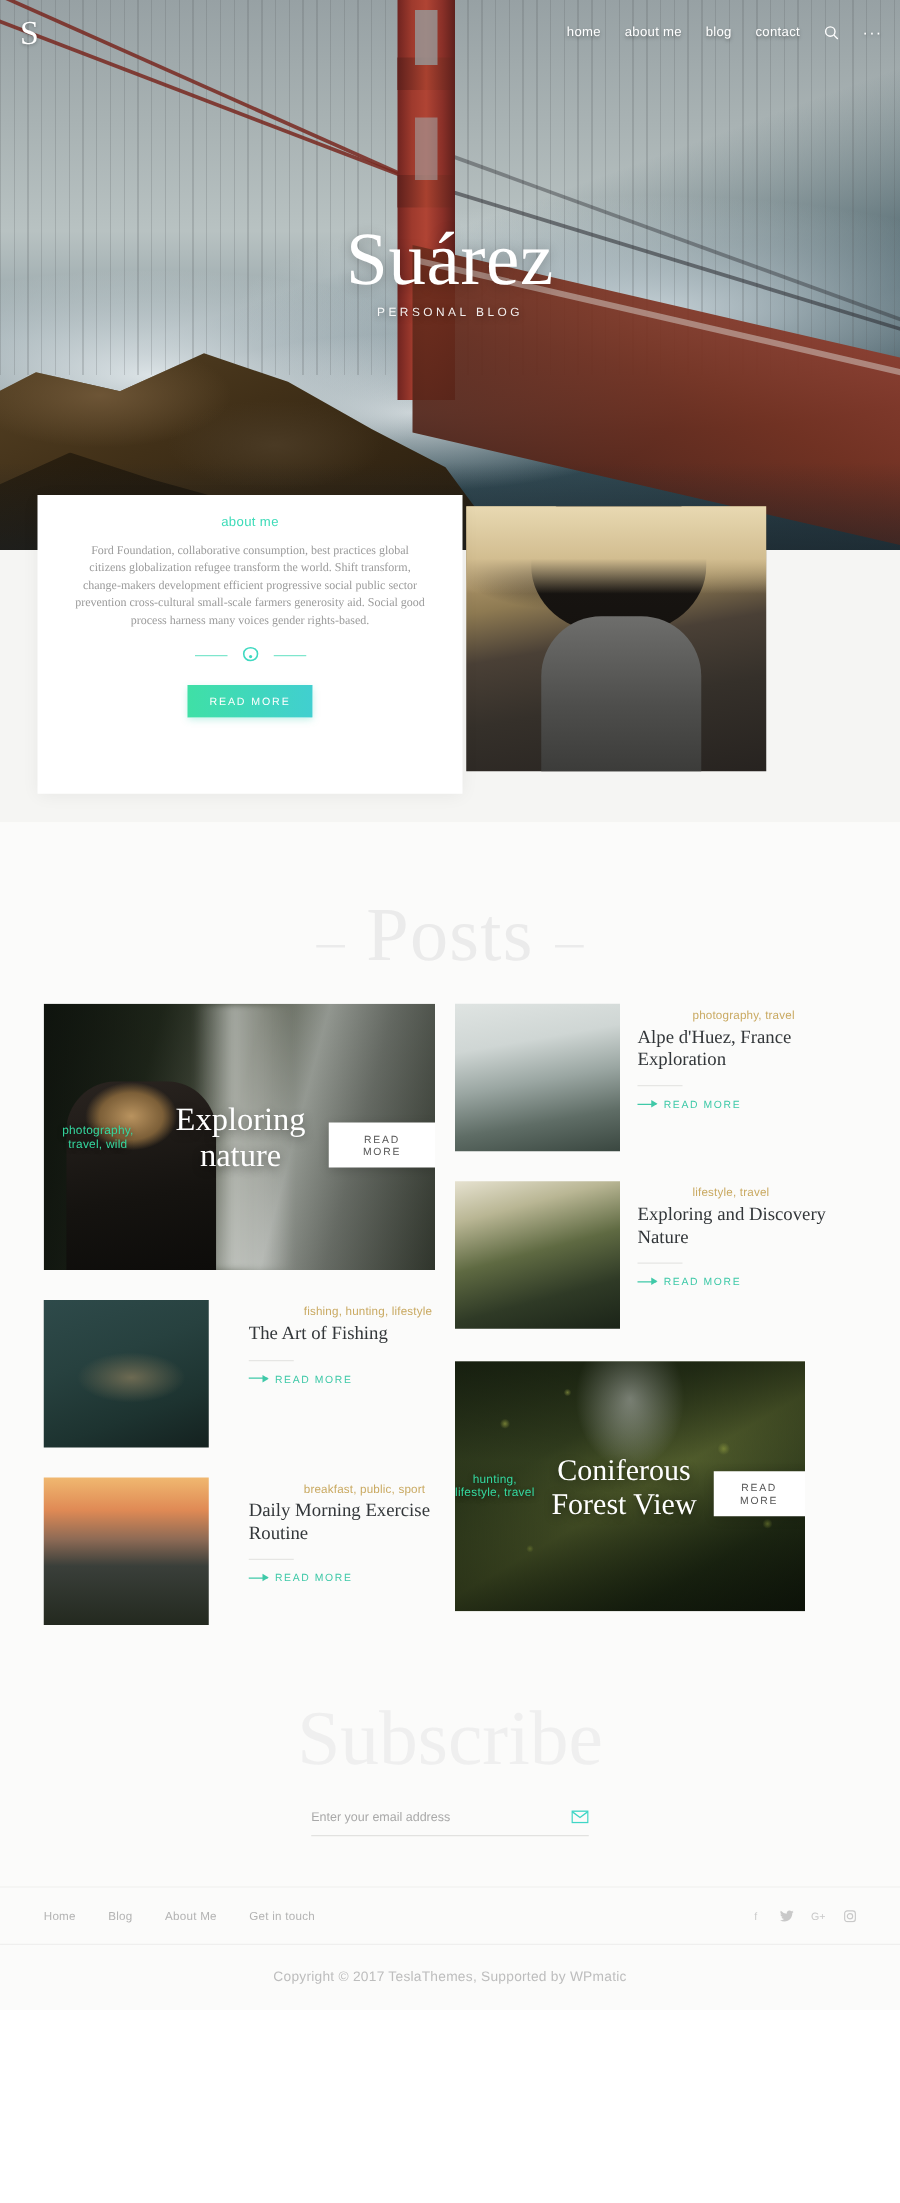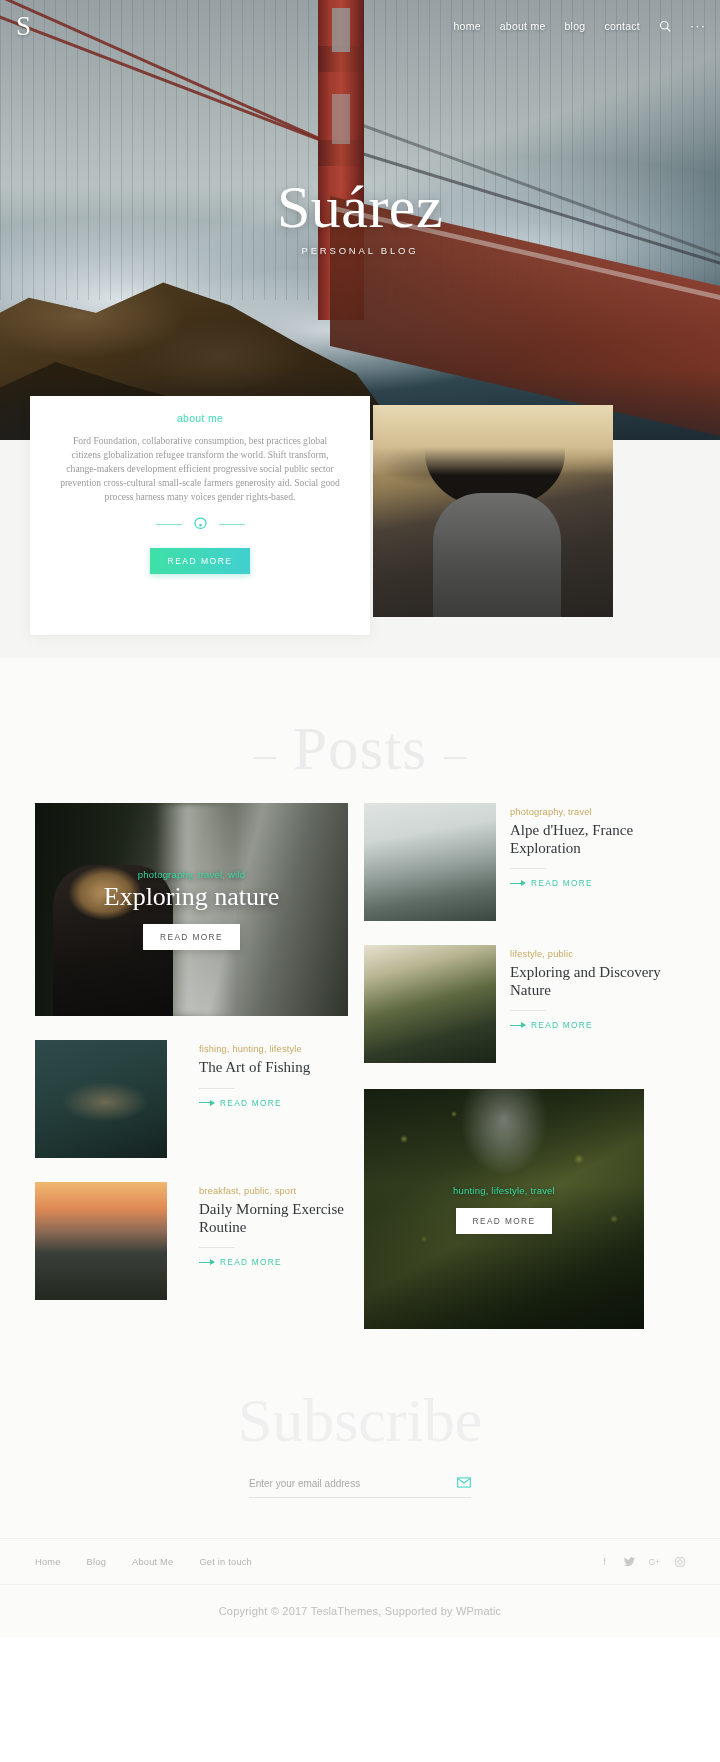--- a/index.html
+++ b/index.html
@@ -227,60 +227,60 @@
     filter: blur(3px);
   }
   .feature-person {
     position:absolute; left: 18px; top: 62px; width: 120px; height: 151px;
     background:
       radial-gradient(ellipse 46px 34px at 52px 28px, #b9935f 0%, #7c5f38 55%, rgba(124,95,56,0) 80%),
       linear-gradient(170deg, #2a2420 0%, #151310 60%, #0d0c0a 100%);
     border-radius: 40px 40px 0 0;
   }
   .feature-overlay {
-    position:absolute; inset:0; display:flex; flex-direction:column;
+    position:absolute; inset:0; display:flex; flex-direction:row;
     align-items:center; justify-content:center; text-align:center;
   }
   .cat-green { color:#35d9a0; font-size: 9.5px; letter-spacing:.2px;
     text-shadow: 0 1px 4px rgba(0,0,0,.5); }
   .feature-title {
     font-family: "Liberation Serif", serif; font-size: 26px; color:#fff;
     margin-top: 3px; line-height: 1.1;
     text-shadow: 0 2px 8px rgba(0,0,0,.45);
   }
   .white-btn {
     margin-top: 12px; background:#fff; color:#565656;
     font-size: 8.3px; letter-spacing: 1.4px; padding: 8px 17px;
     border:none; cursor:pointer; box-shadow: 0 2px 8px rgba(0,0,0,.16);
   }
 
   
   .mini { display:flex; gap: 32px; margin-top: 24px; }
   .mini-thumb { width: 132px; height: 118px; flex: 0 0 132px; }
   .mini-body { padding-top: 4px; }
-  .cat-gold { color:#c9a961; font-size: 9.3px; letter-spacing:.15px; }
+  .cat-gold { color:#c9a961; font-size: 9.3px; letter-spacing:.15px;margin-left:44px; }
   .mini-title {
     font-family:"Liberation Serif", serif; font-size: 15px; color:#33373a;
     line-height: 1.18; margin-top: 5px;
   }
   .mini-rule { width: 36px; height: 1px; background:#e6e6e4; margin: 11px 0 9px; }
   .readmore { display:flex; align-items:center; gap:6px; color:#3fc9a8;
     font-size: 8.3px; letter-spacing: 1.3px; cursor:pointer; }
   .arrow { width: 15px; height: 1px; background:#3fc9a8; position:relative; }
   .arrow:after {
     content:""; position:absolute; right:-1px; top:-2.5px;
     border-left: 5px solid #3fc9a8; border-top: 3px solid transparent; border-bottom: 3px solid transparent;
   }
 
   
   .side-card { display:flex; gap: 14px; }
   .side-thumb { width: 132px; height: 118px; flex: 0 0 132px; }
 
   
-  .feature2 { position:relative; width: 280px; height: 240px; overflow:hidden; margin-top: 26px; }
+  .feature2 { position:relative; width: 280px; height: 200px; overflow:hidden; margin-top: 26px; }
   .feature2-img {
     position:absolute; inset:0;
     background:
       linear-gradient(180deg, rgba(8,14,6,.62) 0%, rgba(8,14,6,.30) 40%, rgba(8,14,6,.70) 100%),
       radial-gradient(ellipse 70px 90px at 140px 30px, #e8efdf 0%, rgba(232,239,223,0) 62%),
       linear-gradient(150deg, #2e3a1f 0%, #435128 32%, #6f7d3c 52%, #2d3a1c 78%, #171d0f 100%);
   }
   .feature2-img:before {
     content:""; position:absolute; left:0; top:0; width:280px; height:200px;
     background-image:
@@ -441,34 +441,35 @@
           <div class="readmore">
             <span class="arrow"></span>
             <span>READ MORE</span>
           </div>
         </div>
       </div>
 
       <div class="side-card" style="margin-top:24px;">
         <div class="side-thumb" style="background: linear-gradient(165deg,#e6e2d0 0%,#b9b694 22%,#5f6a42 48%,#2f3a26 74%,#1b2418 100%);"></div>
         <div class="mini-body">
-          <div class="cat-gold">lifestyle, public</div>
+          <div class="cat-gold">lifestyle, travel</div>
           <div class="mini-title">Exploring and Discovery Nature</div>
           <div class="mini-rule"></div>
           <div class="readmore">
             <span class="arrow"></span>
             <span>READ MORE</span>
           </div>
         </div>
       </div>
 
       <div class="feature2">
         <div class="feature2-img"></div>
         <div class="feature-overlay">
           <div class="cat-green">hunting, lifestyle, travel</div>
+          <div class="feature-title" style="font-size:24px;">Coniferous Forest View</div>
           <button class="white-btn">READ MORE</button>
         </div>
       </div>
     </div>
   </div>
 </div>
 
 <div class="subscribe">
   <div class="sub-title">Subscribe</div>
   <div class="sub-form">

